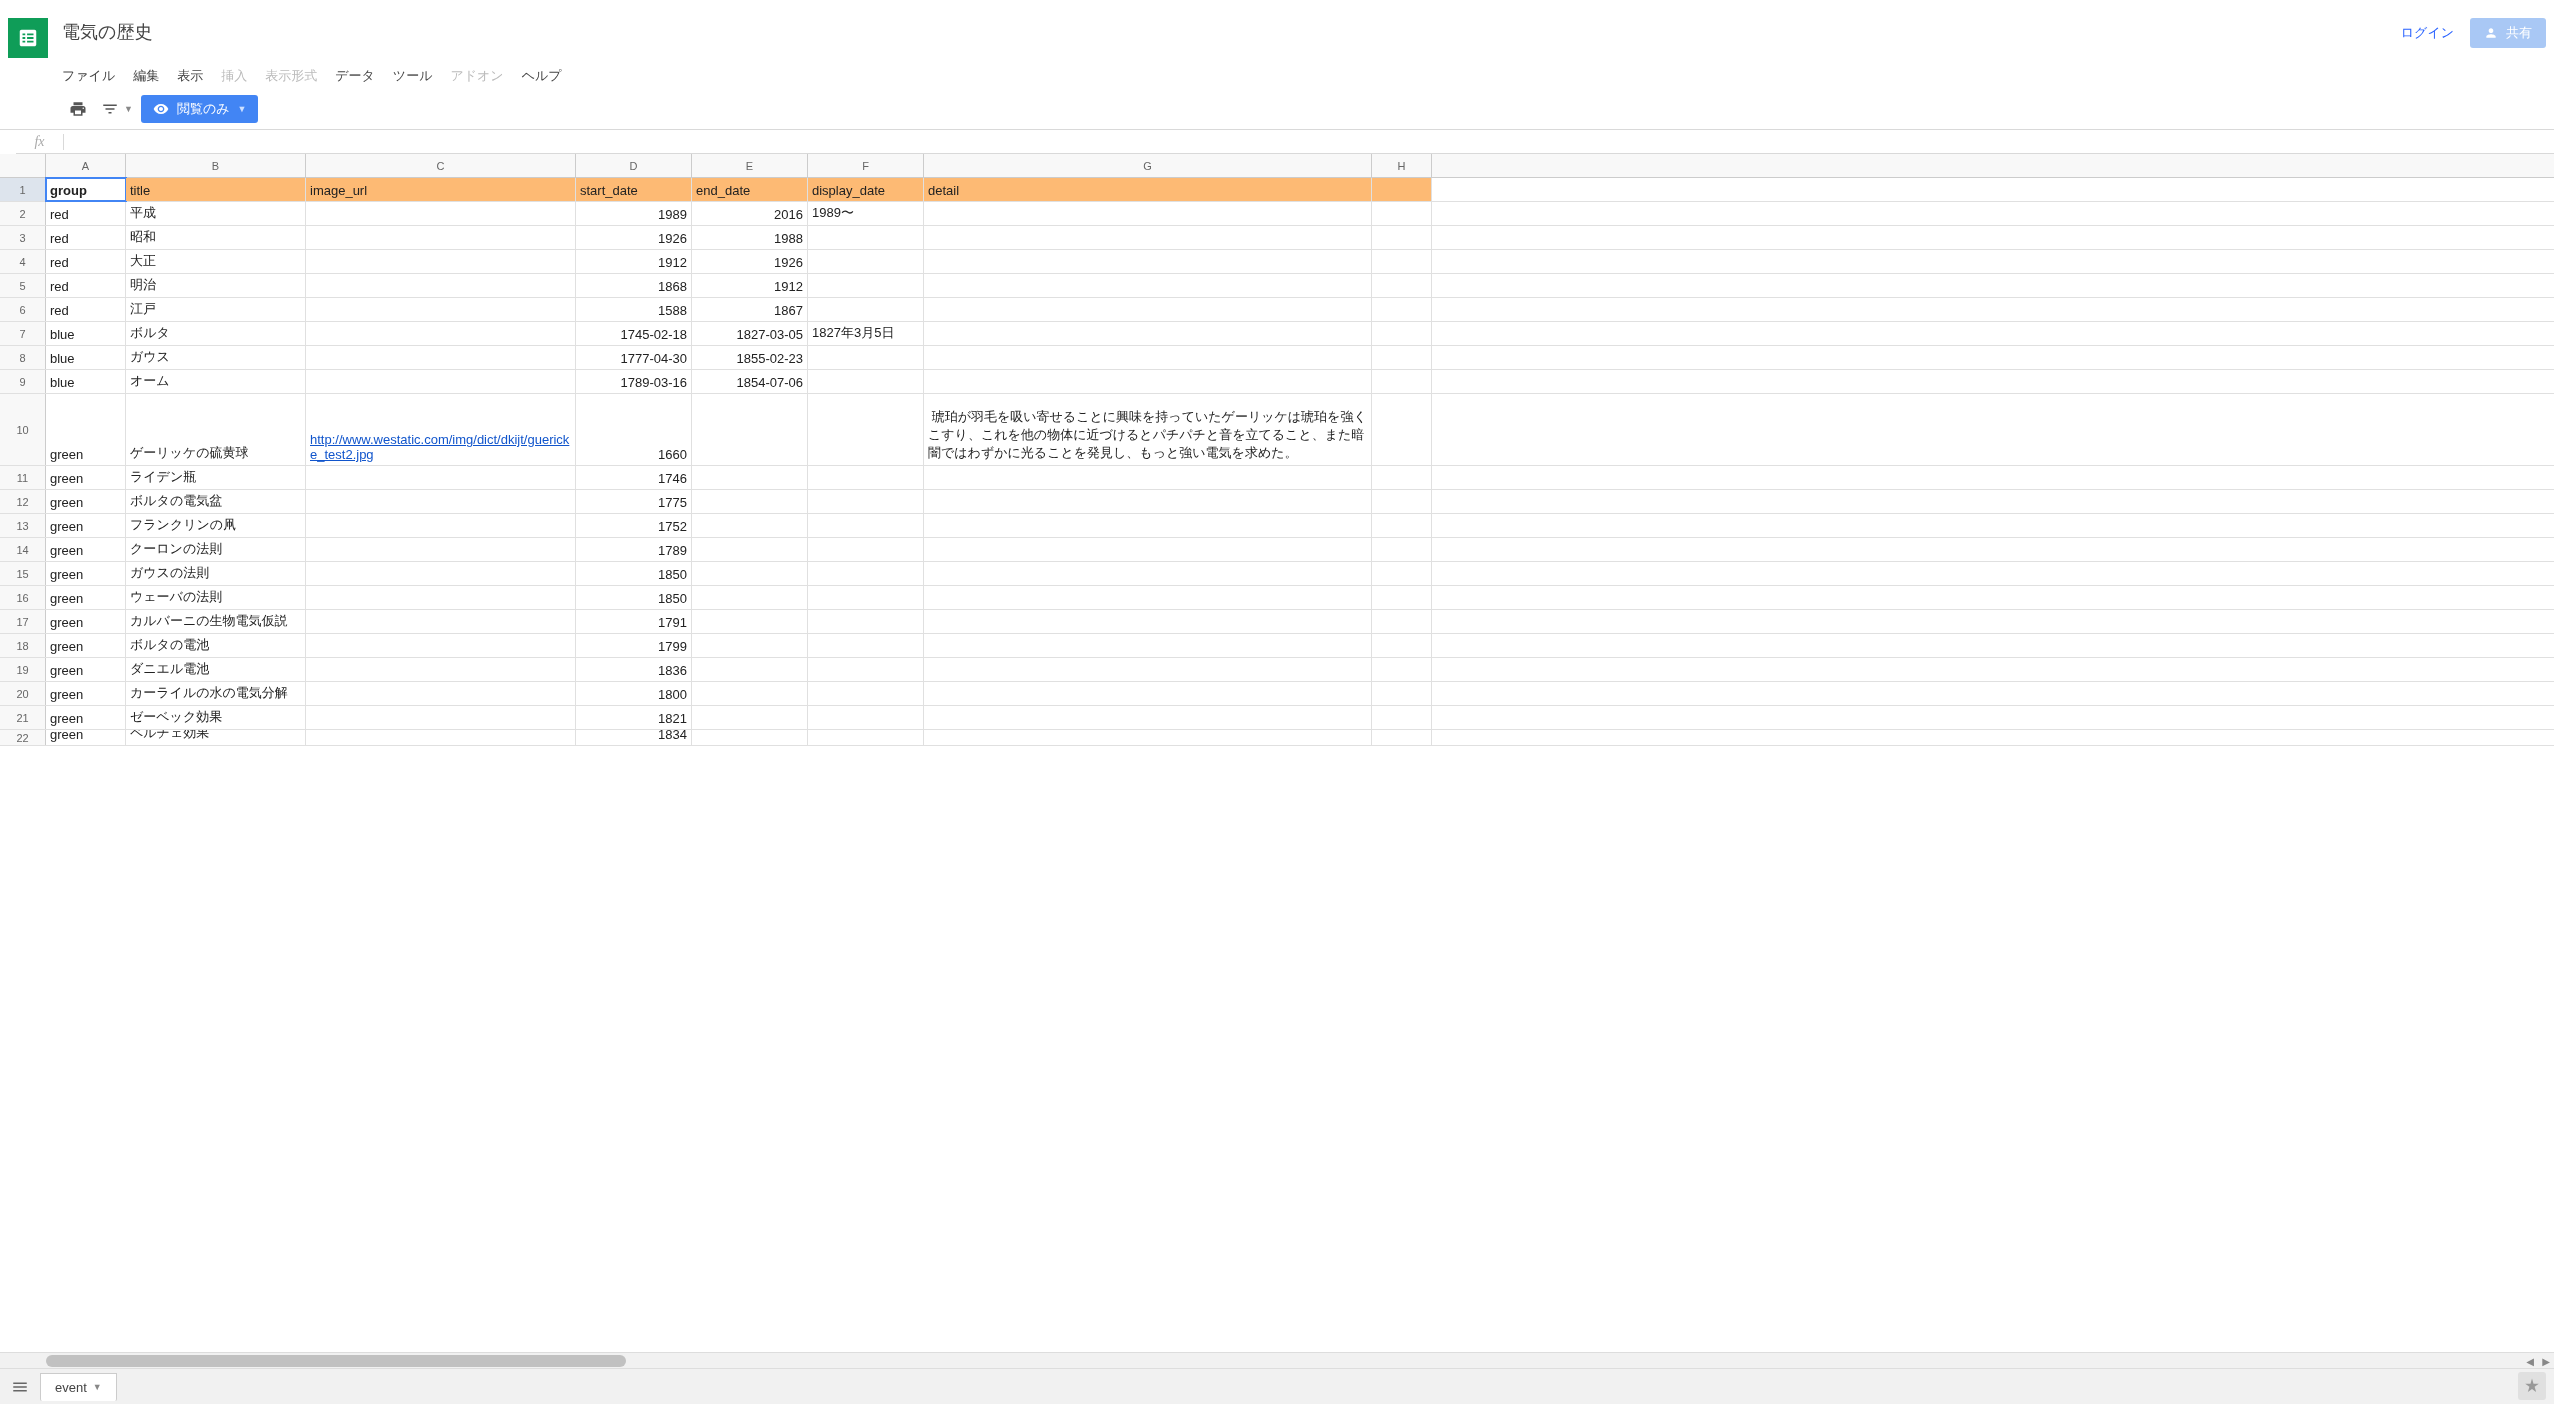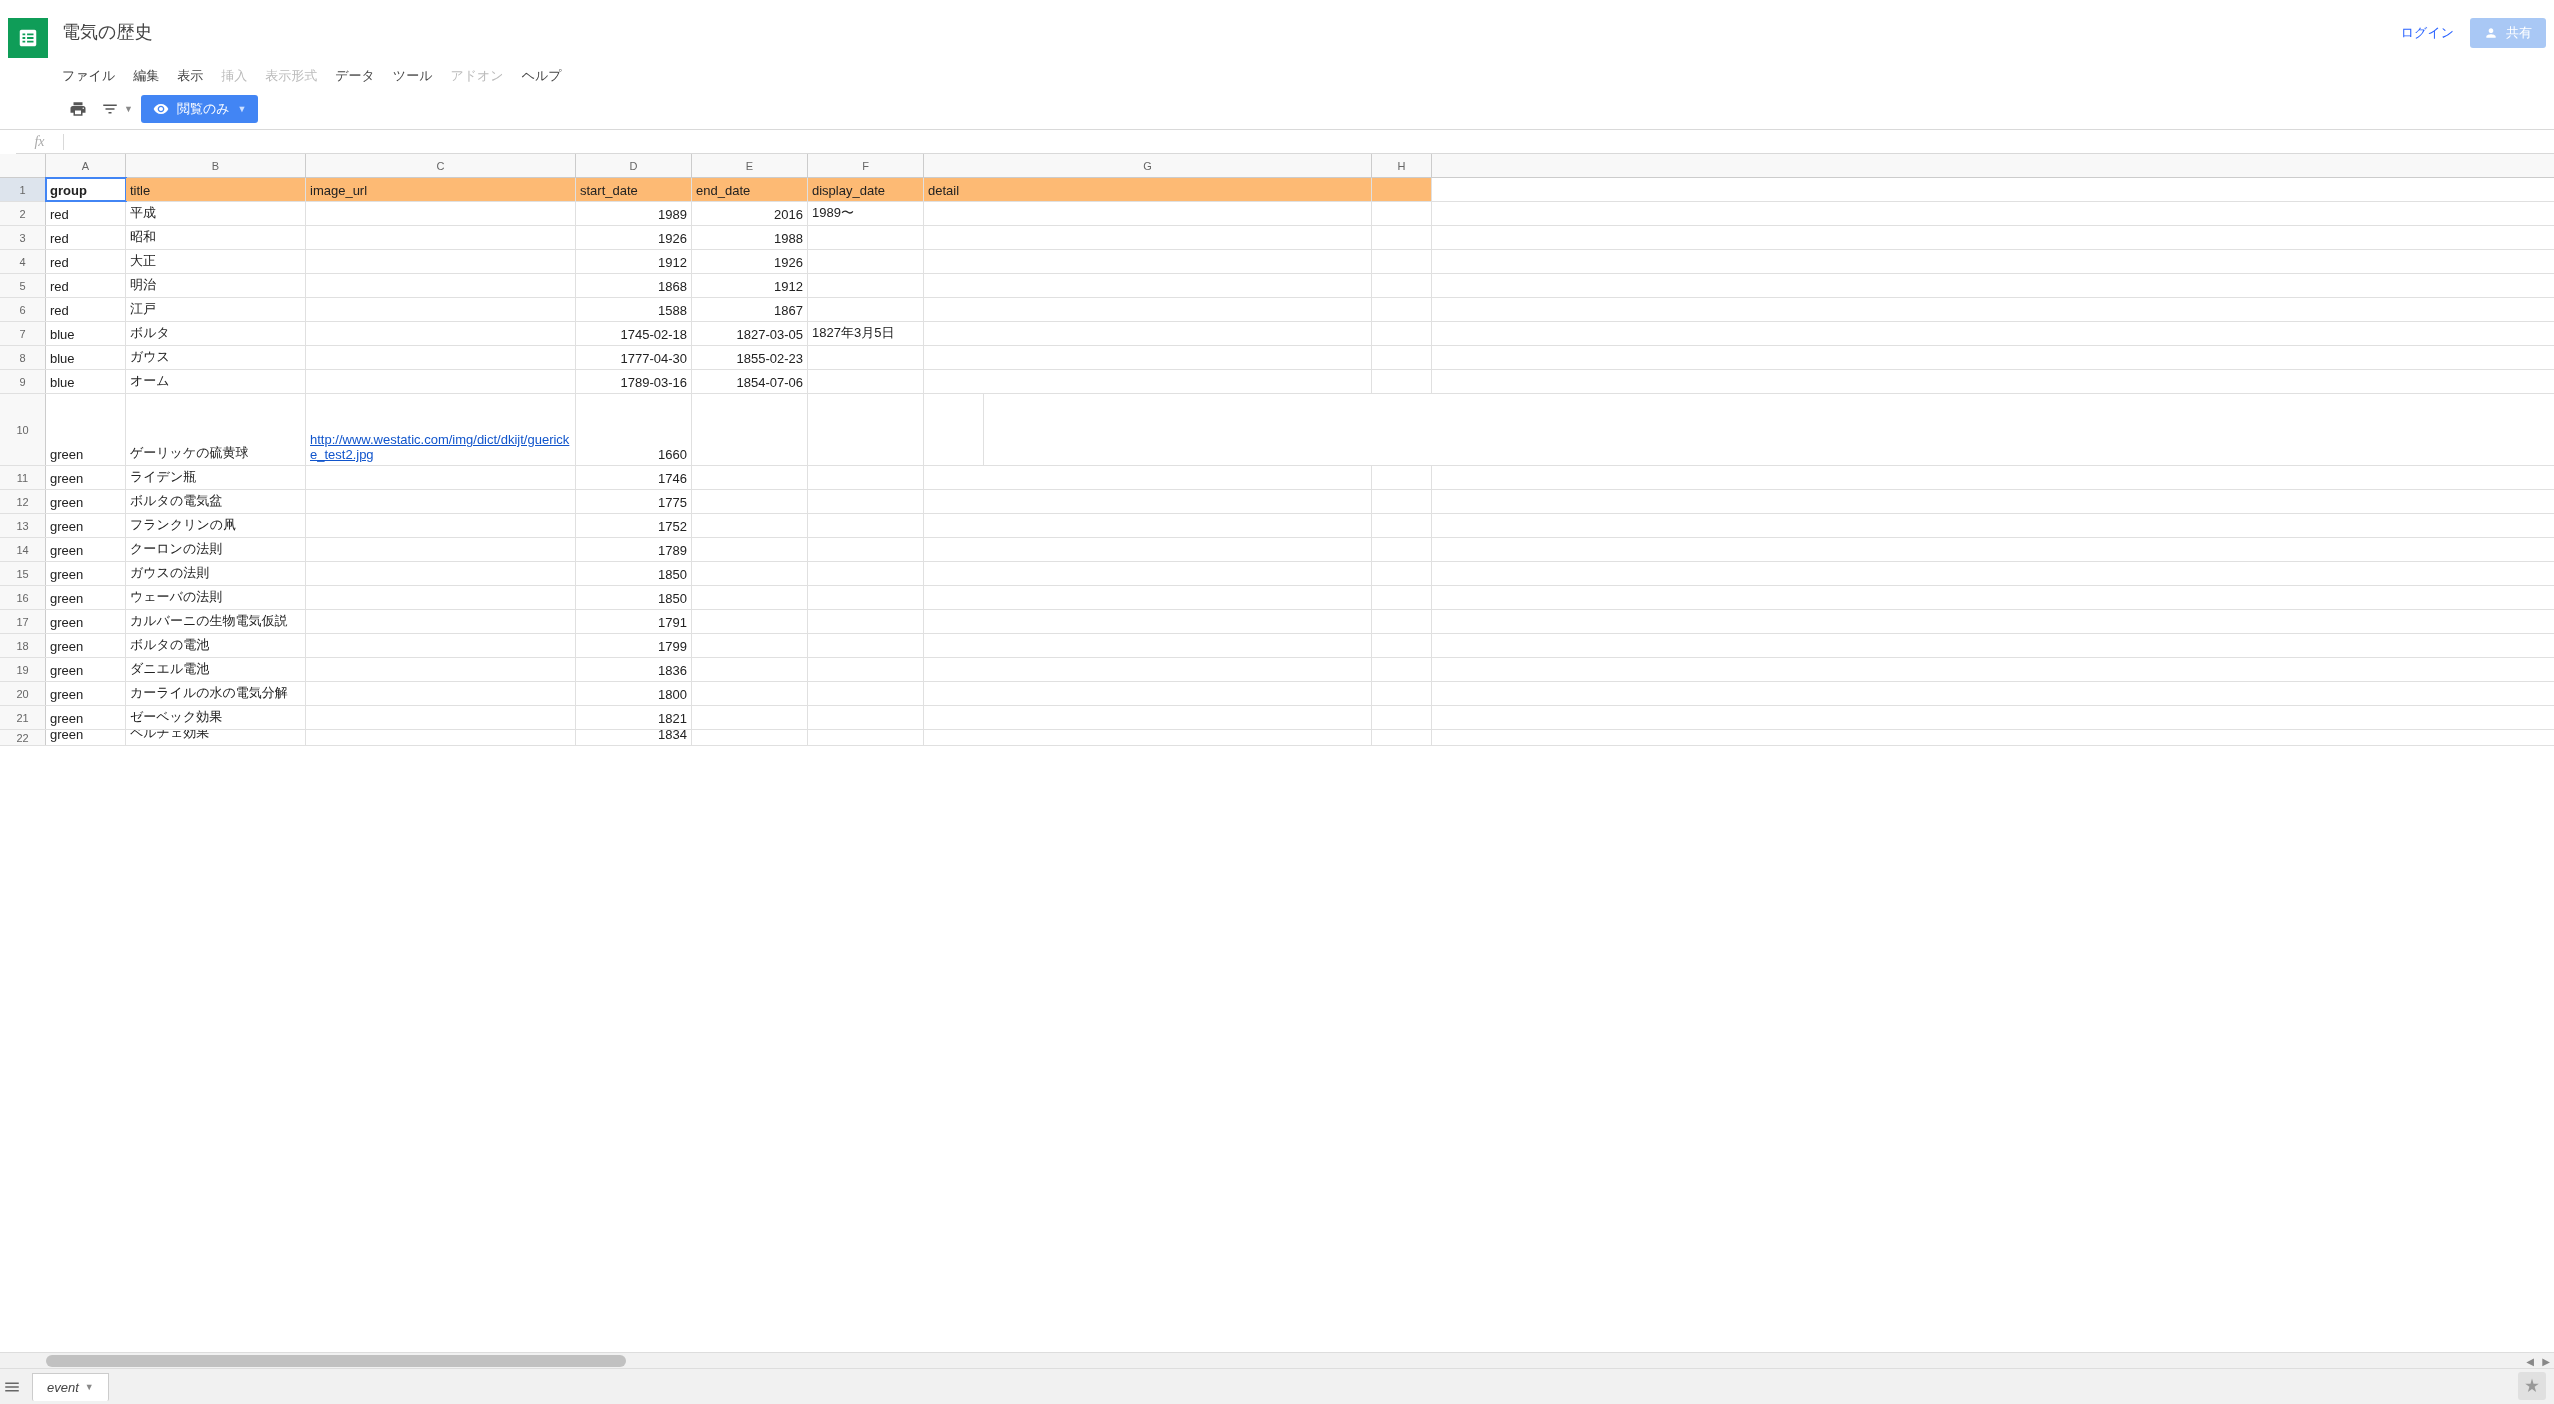--- a/index.html
+++ b/index.html
@@ -46,21 +46,21 @@
 .cell a { color: #1155cc; text-decoration: underline; word-break: break-all; }
 .row.selected .cell { background: #fdba74; }
 .row.selected .row-h { background: #dde4ed; }
 .cell.active { outline: 2px solid #4285f4; outline-offset: -1px; background: #fff !important; font-weight: bold; }
 
 
 .hscroll { height: 16px; background: #f1f1f1; border-top: 1px solid #ddd; position: relative; }
 .hscroll-thumb { position: absolute; left: 46px; top: 2px; height: 12px; width: 580px; background: #c1c1c1; border-radius: 6px; }
 .hscroll-arrows { position: absolute; right: 0; top: 0; display: flex; }
 .hscroll-arrows span { width: 16px; height: 16px; display: flex; align-items: center; justify-content: center; color: #888; font-size: 10px; cursor: pointer; }
-.tabs-bar { display: flex; align-items: center; height: 36px; background: #f1f1f1; border-top: 1px solid #ddd; padding: 0 0; gap: 8px; position: relative; font-style: italic; }
+.tabs-bar { display: flex; align-items: center; height: 36px; background: #f1f1f1; border-top: 1px solid #ddd; padding: 0 8px; gap: 8px; position: relative; }
 .tabs-menu-icon { width: 24px; height: 24px; display: flex; align-items: center; justify-content: center; cursor: pointer; color: #666; }
 .tab { background: #fff; padding: 6px 14px; border: 1px solid #ccc; border-bottom: none; border-radius: 0 0 2px 2px; display: flex; align-items: center; gap: 6px; cursor: pointer; font-size: 13px; color: #444; }
 .tab .caret { font-size: 9px; color: #888; }
 .explore-icon { position: absolute; right: 8px; bottom: 4px; width: 28px; height: 28px; background: #e0e0e0; border-radius: 3px; display: flex; align-items: center; justify-content: center; cursor: pointer; }
 
 
 .cA { width: 80px; }
 .cB { width: 180px; }
 .cC { width: 270px; }
 .cD { width: 116px; }
@@ -245,20 +245,21 @@
           <div class="cell cH"></div>
         </div>
         <div class="row" style="height:72px">
           <div class="row-h">10</div>
           <div class="cell cA">green</div>
           <div class="cell cB">ゲーリッケの硫黄球</div>
           <div class="cell cC"><a href="#">http://www.westatic.com/img/dict/dkijt/guericke_test2.jpg</a></div>
           <div class="cell cD num">1660</div>
           <div class="cell cE"></div>
           <div class="cell cF"></div>
+          <div class="cell cG"> 琥珀が羽毛を吸い寄せることに興味を持っていたゲーリッケは琥珀を強くこすり、これを他の物体に近づけるとパチパチと音を立てること、また暗闇ではわずかに光ることを発見し、もっと強い電気を求めた。</div>
           <div class="cell cH"></div>
         </div>
         <div class="row" style="height:24px">
           <div class="row-h">11</div>
           <div class="cell cA">green</div>
           <div class="cell cB">ライデン瓶</div>
           <div class="cell cC"></div>
           <div class="cell cD num">1746</div>
           <div class="cell cE"></div>
           <div class="cell cF"></div>

